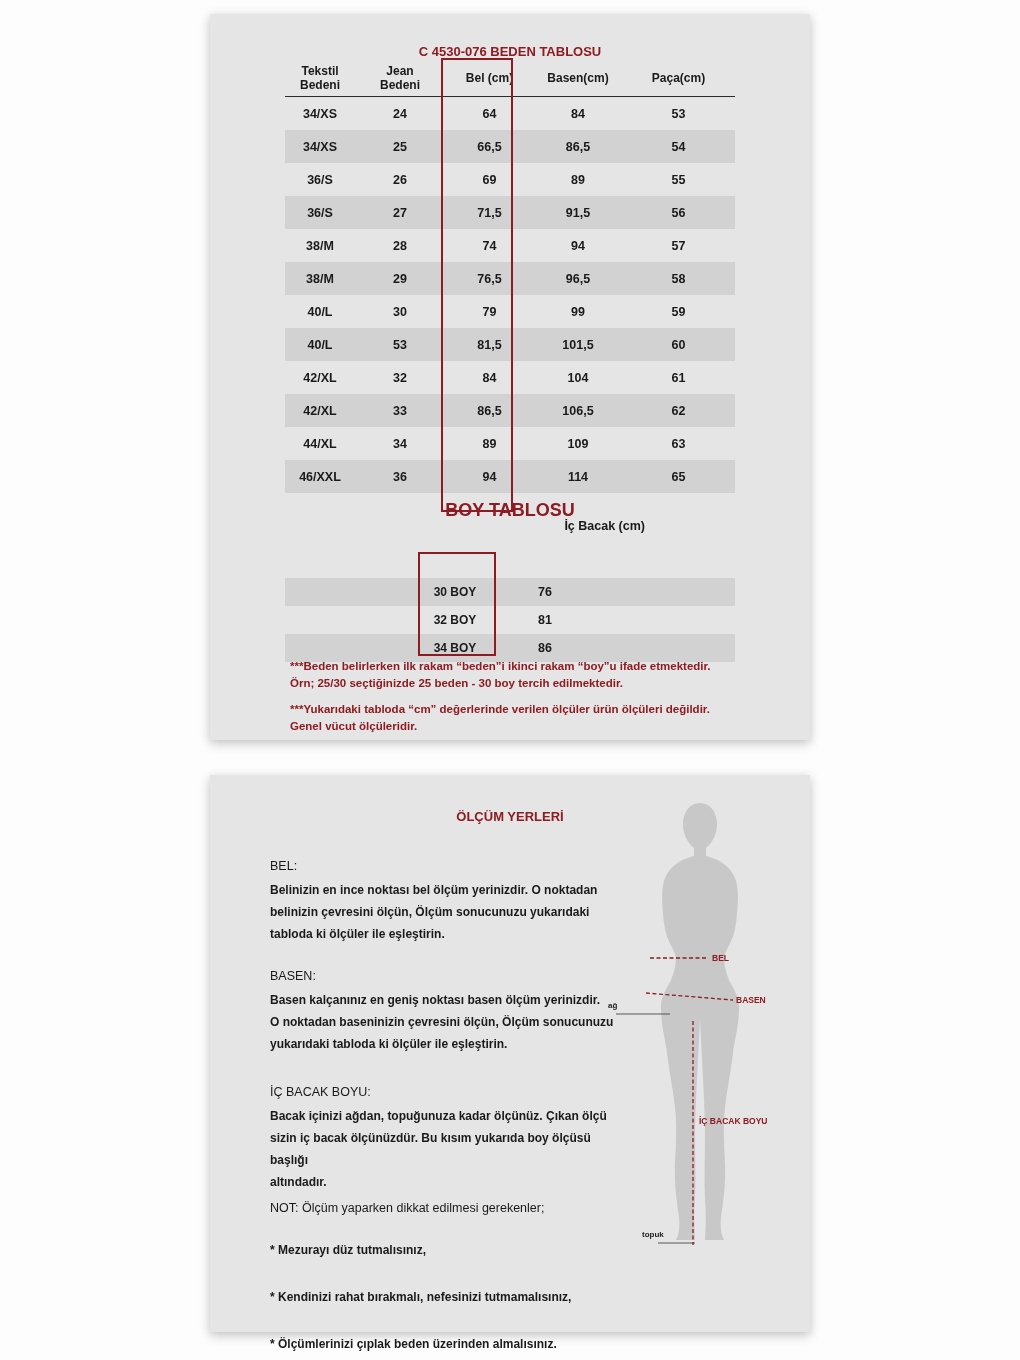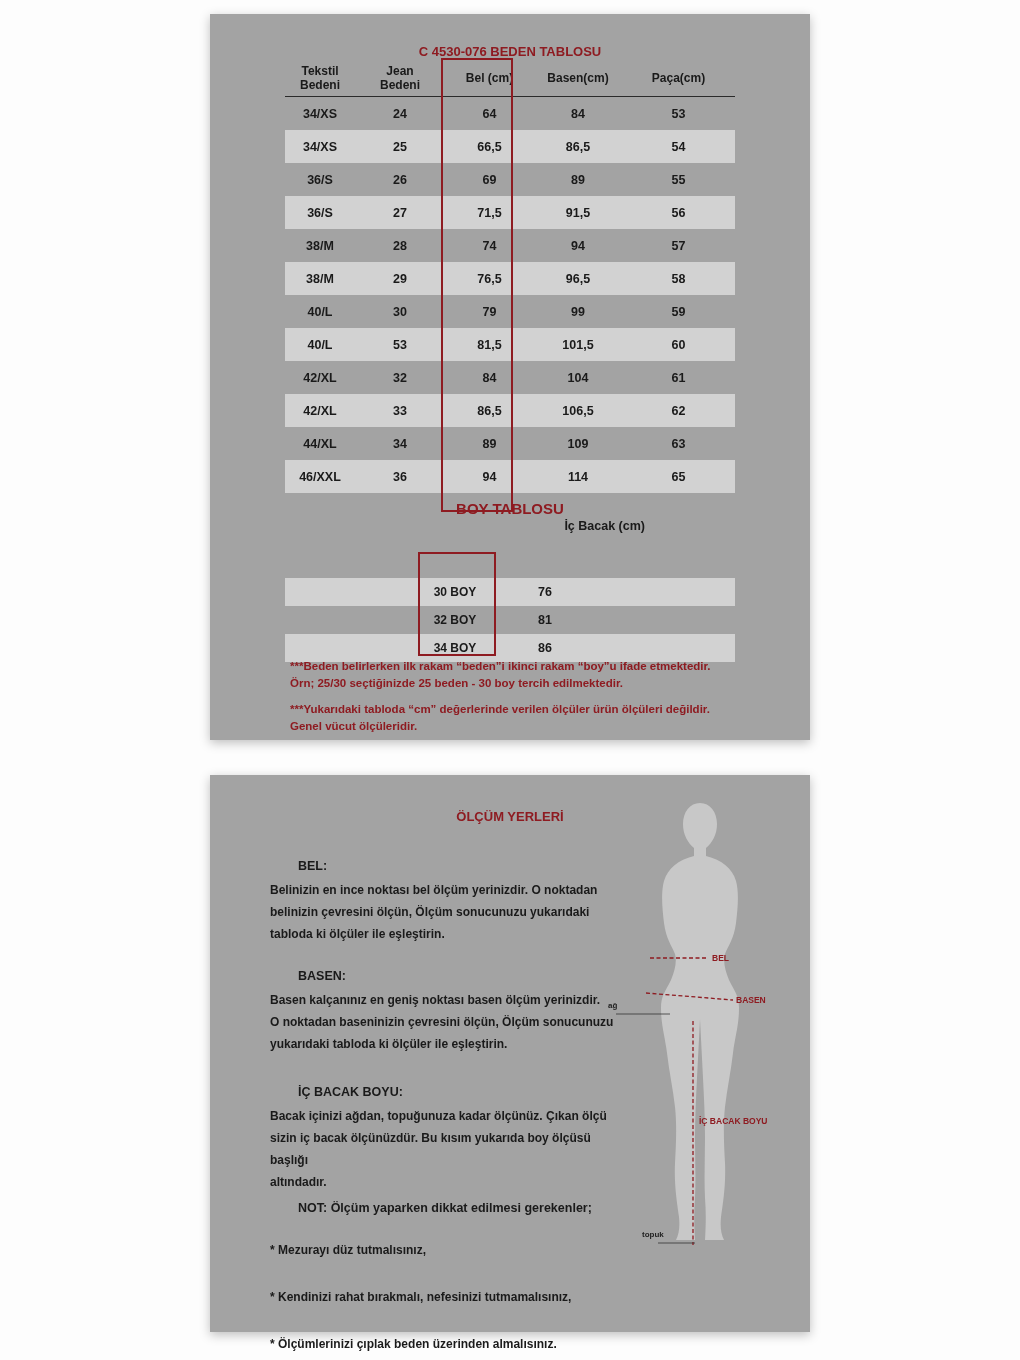--- a/index.html
+++ b/index.html
@@ -3,21 +3,21 @@
 <meta charset="utf-8">
 <style>
   html,body { margin:0; padding:0; }
   body {
     width:1020px; height:1360px; position:relative;
     background:#fdfdfd;
     font-family:"Liberation Sans","DejaVu Sans",sans-serif;
     color:#1a1a1a;
   }
   .card {
-    position:absolute; background:#a3a3a3;
+    position:absolute; background:#e5e5e5;
     box-shadow:0 3px 10px rgba(0,0,0,0.25);
   }
   #card1 { left:210px; top:14px;  width:600px; height:726px; }
   #card2 { left:210px; top:775px; width:600px; height:557px; }
 
   .red-title { color:#8e1b21; font-weight:bold; font-size:13px; text-align:center; margin:0; }
   #card1-title { position:absolute; top:30px; left:0; width:100%; }
 
   
   #stable { position:absolute; left:75px; top:46px; width:450px; }
@@ -28,41 +28,41 @@
   .thead { height:36px; border-bottom:1px solid #2a2a2a; }
   .th { text-align:center; font-size:12px; font-weight:bold; line-height:14px; white-space:pre-line; }
   .trow { height:33px; }
   .tbody .trow:nth-child(even) { background:#d2d2d2; }
   .td { text-align:center; font-size:12.5px; font-weight:bold; }
 
   .hl-box { position:absolute; border:2px solid #8e1b21; pointer-events:none; }
   #jean-box { left:231px; top:44px; width:68px; height:450px; }  
   #boy-box  { left:208px; top:538px; width:74px; height:100px; }
 
-  #boy-title { position:absolute; top:486px; left:0; width:100%; font-size:15px; }
+  #boy-title { position:absolute; top:486px; left:0; width:100%; font-size:18px; }
   #icbacak-header { position:absolute; top:505px; left:235px; width:200px; text-align:right; font-weight:bold; font-size:12.5px; }
 
   #boytable { position:absolute; left:75px; top:564px; width:450px; }
   .boyrow { position:relative; height:28px; line-height:28px; }
   #boytable .boyrow:nth-child(odd) { background:#d2d2d2; }
   .boy-label { position:absolute; left:130px; width:80px; text-align:center; font-weight:bold; font-size:12px; }
   .boy-val   { position:absolute; left:230px; width:60px; text-align:center; font-weight:bold; font-size:12.5px; }
 
   .note {
     position:absolute; left:80px; width:470px;
     color:#8e1b21; font-weight:bold; font-size:11.5px; line-height:17px;
     white-space:pre-line;
   }
   #note1 { top:644px; }
   #note2 { top:687px; }
 
   
   #m-title { position:absolute; top:34px; left:0; width:100%; }
   .sec { position:absolute; left:60px; width:360px; }
-  .sec-h { font-size:12.5px; font-weight:bold; margin-bottom:6px;margin-left:28px; }
+  .sec-h { font-size:12.5px; font-weight:normal; margin-bottom:6px; }
   .sec-body { font-size:12px; font-weight:bold; line-height:22px; white-space:pre-line; }
   #sec-bel   { top:84px; }
   #sec-basen { top:194px; }
   #sec-leg   { top:310px; }
   #sec-not   { top:426px; }
   .note-line { font-size:12px; font-weight:bold; line-height:23px;margin-top:24px; }
   #sec-not .sec-h { margin-bottom:8px; }
 
   #figure-wrap { position:absolute; left:390px; top:18px; width:200px; height:470px; }
   #figure-wrap svg { display:block; }

